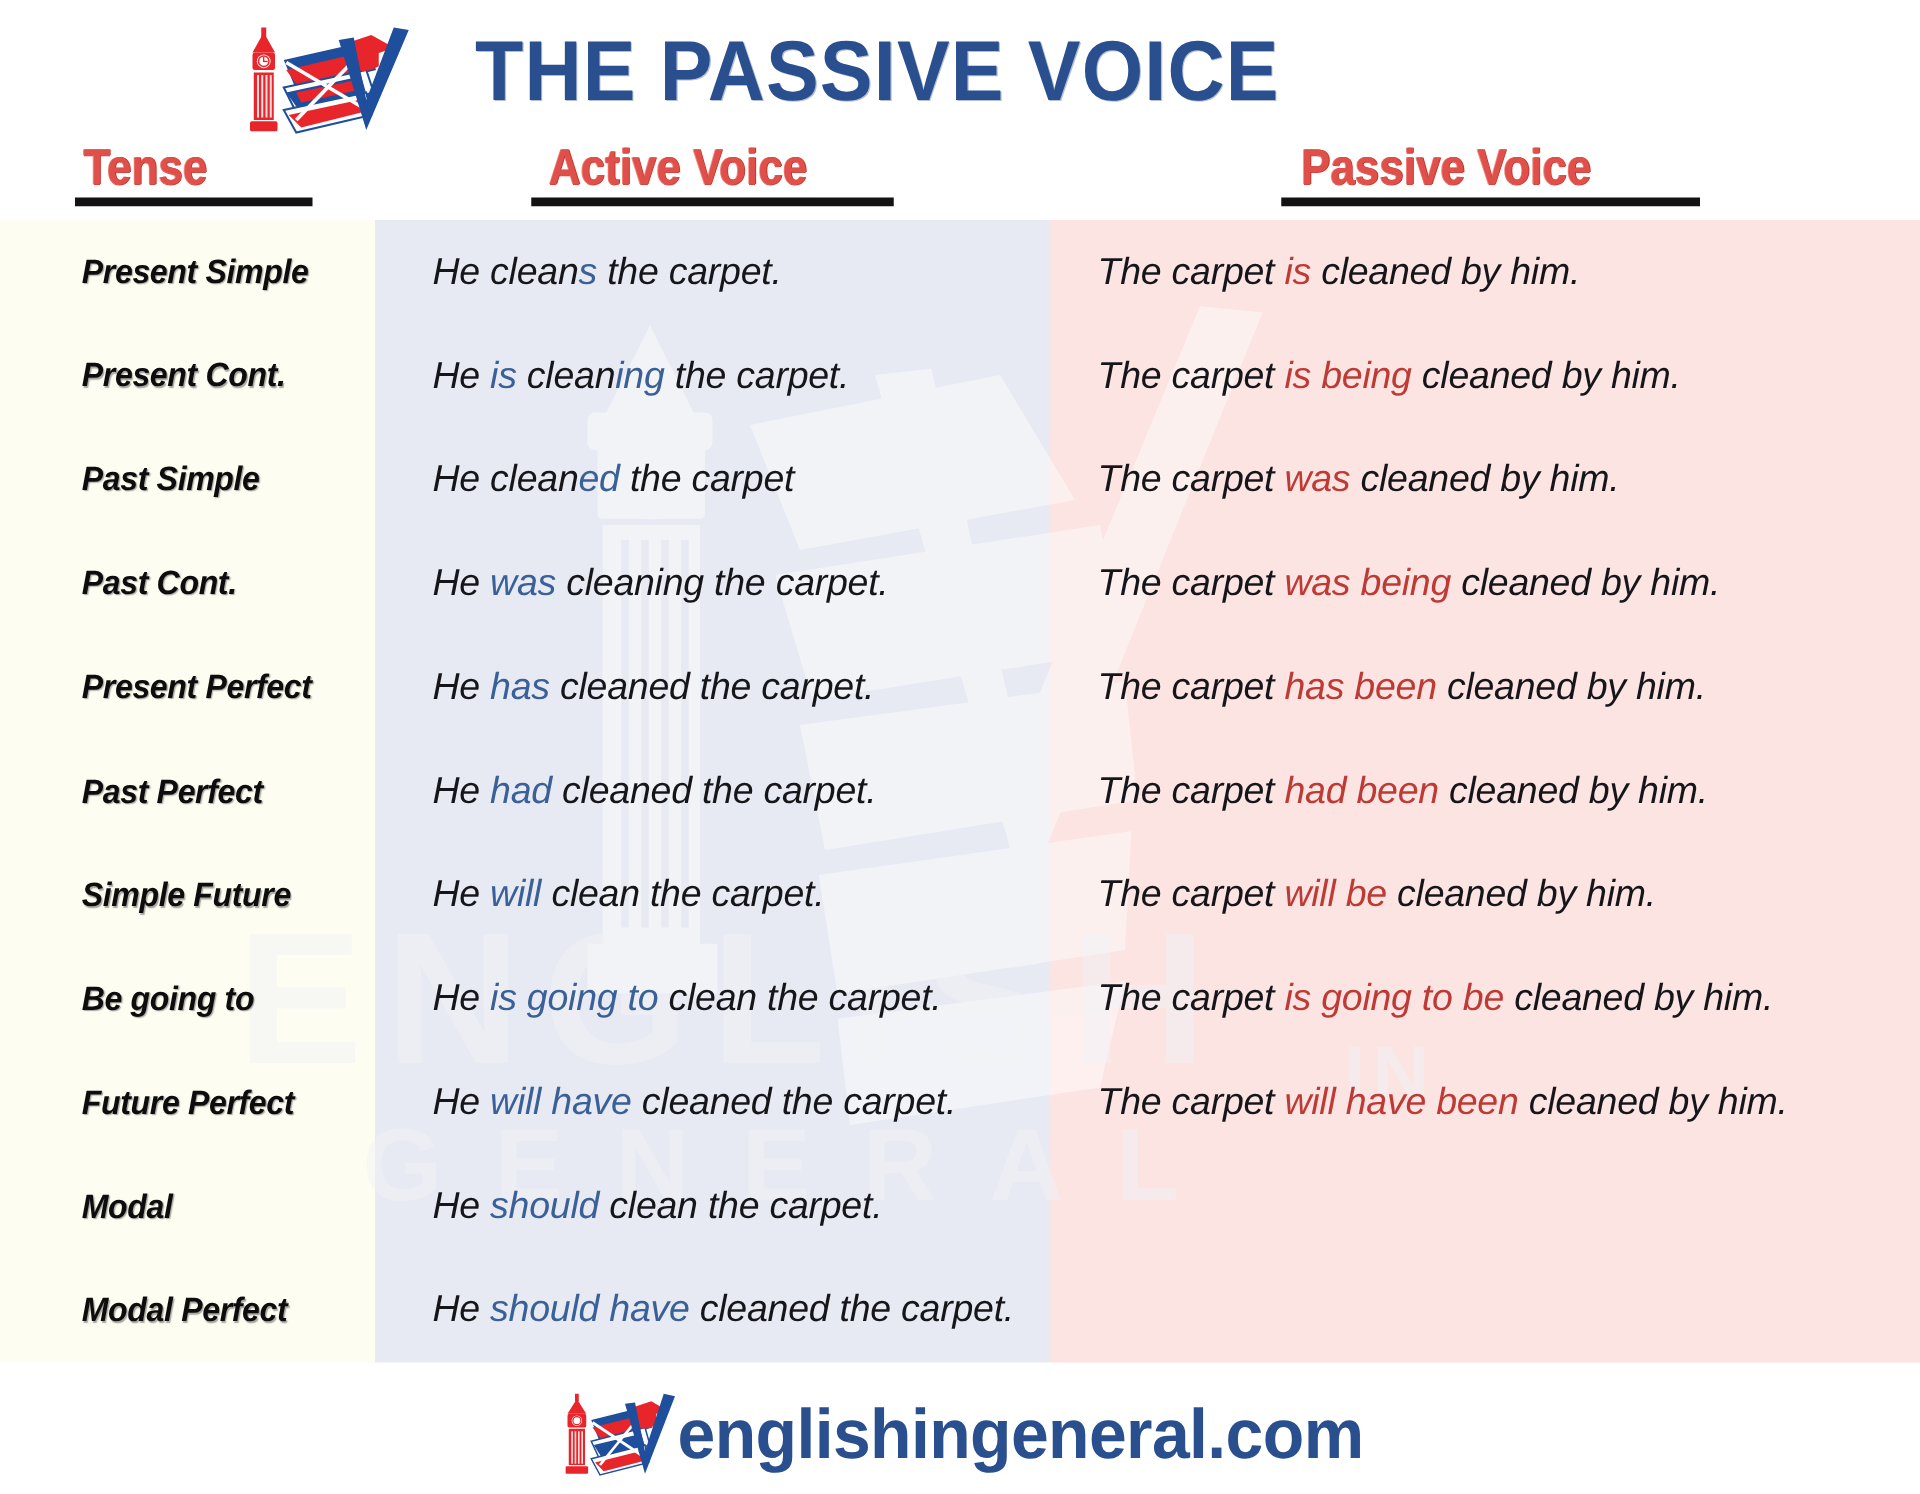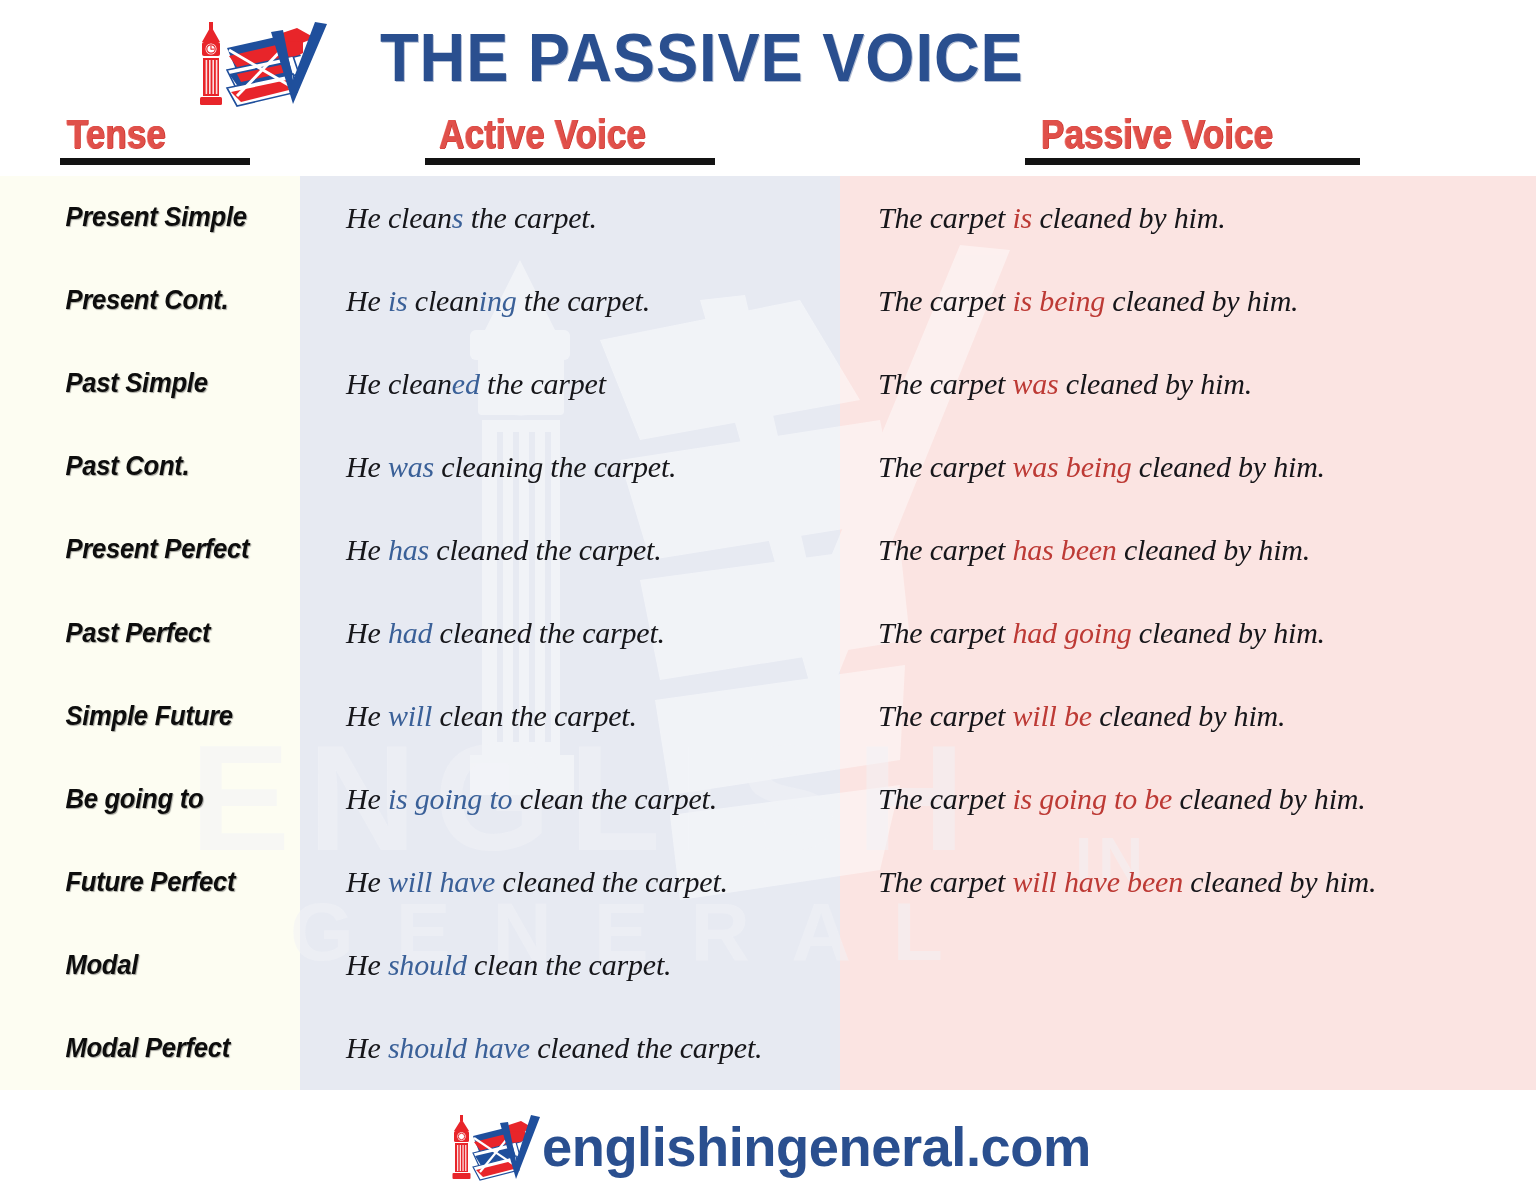--- a/index.html
+++ b/index.html
@@ -135,21 +135,21 @@
     padding-left: 30px;
     padding-right: 6px;
   }
   .cell-passive {
     width: 696px;
     box-sizing: border-box;
     padding-left: 22px;
     padding-right: 6px;
   }
   .sentence {
-    font-family: Liberation Serif, serif;
+    font-family: Liberation Sans, sans-serif;
     font-style: italic;
     font-size: 30px;
     color: #16161a;
     transform: scaleX(0.92);
     transform-origin: left center;
     white-space: nowrap;
     letter-spacing: -0.2px;
     line-height: 34px;
   }
   .hl-blue { color: #3a6098; font-style: italic; }
@@ -298,21 +298,21 @@
       <div class="cell-passive"><span class="sentence"><span>The carpet </span><span class="hl-red">was being</span><span> cleaned by him.</span></span></div>
     </div>
     <div class="row">
       <div class="cell-tense">Present Perfect</div>
       <div class="cell-active"><span class="sentence"><span>He </span><span class="hl-blue">has</span><span> cleaned the carpet.</span></span></div>
       <div class="cell-passive"><span class="sentence"><span>The carpet </span><span class="hl-red">has been</span><span> cleaned by him.</span></span></div>
     </div>
     <div class="row">
       <div class="cell-tense">Past Perfect</div>
       <div class="cell-active"><span class="sentence"><span>He </span><span class="hl-blue">had</span><span> cleaned the carpet.</span></span></div>
-      <div class="cell-passive"><span class="sentence"><span>The carpet </span><span class="hl-red">had going</span><span> cleaned by him.</span></span></div>
+      <div class="cell-passive"><span class="sentence"><span>The carpet </span><span class="hl-red">had been</span><span> cleaned by him.</span></span></div>
     </div>
     <div class="row">
       <div class="cell-tense">Simple Future</div>
       <div class="cell-active"><span class="sentence"><span>He </span><span class="hl-blue">will</span><span> clean the carpet.</span></span></div>
       <div class="cell-passive"><span class="sentence"><span>The carpet </span><span class="hl-red">will be</span><span> cleaned by him.</span></span></div>
     </div>
     <div class="row">
       <div class="cell-tense">Be going to</div>
       <div class="cell-active"><span class="sentence"><span>He </span><span class="hl-blue">is going to</span><span> clean the carpet.</span></span></div>
       <div class="cell-passive"><span class="sentence"><span>The carpet </span><span class="hl-red">is going to be</span><span> cleaned by him.</span></span></div>

